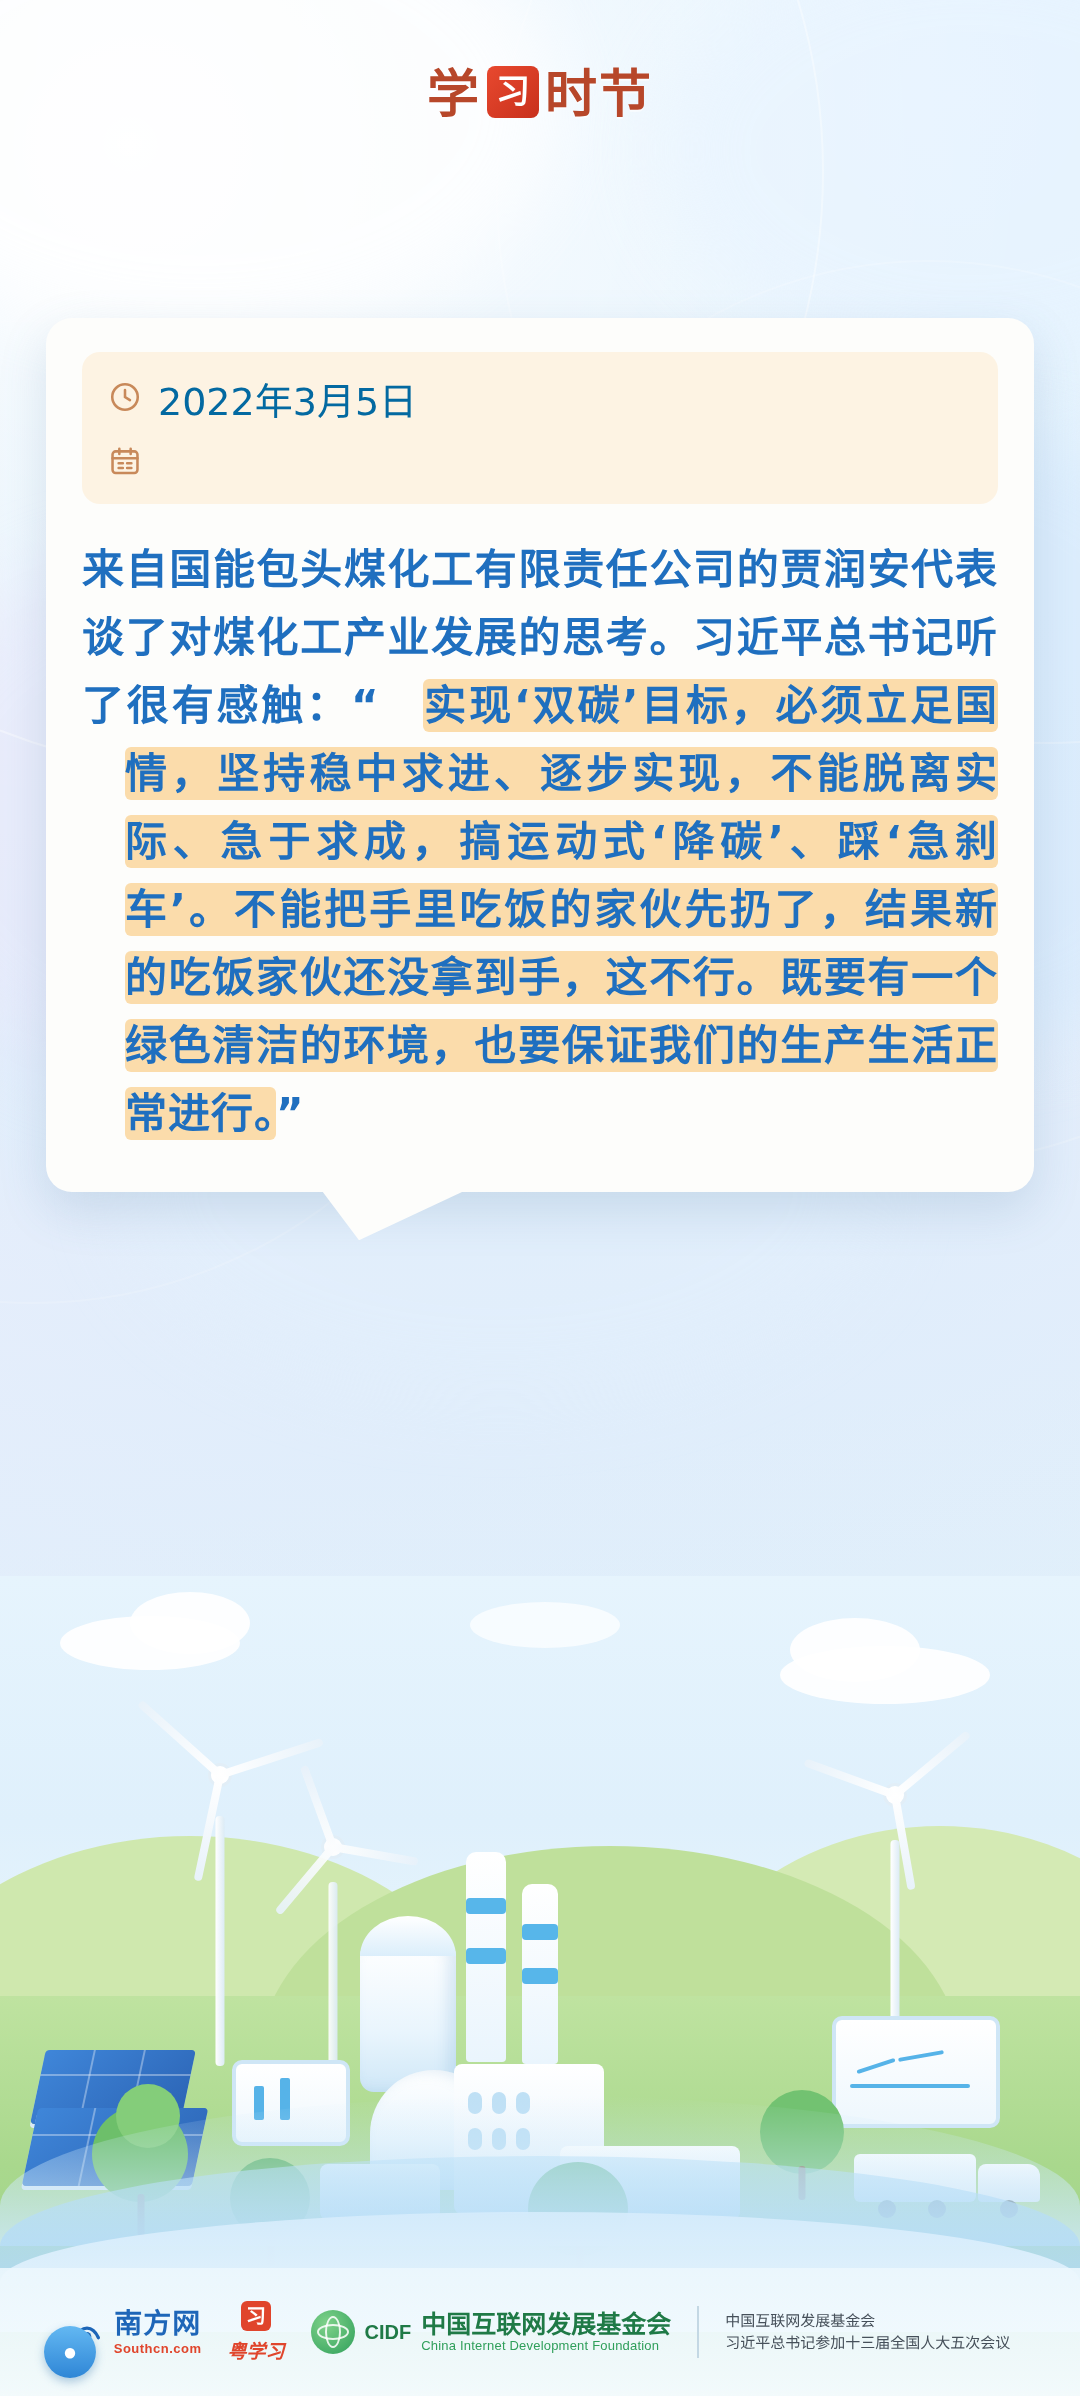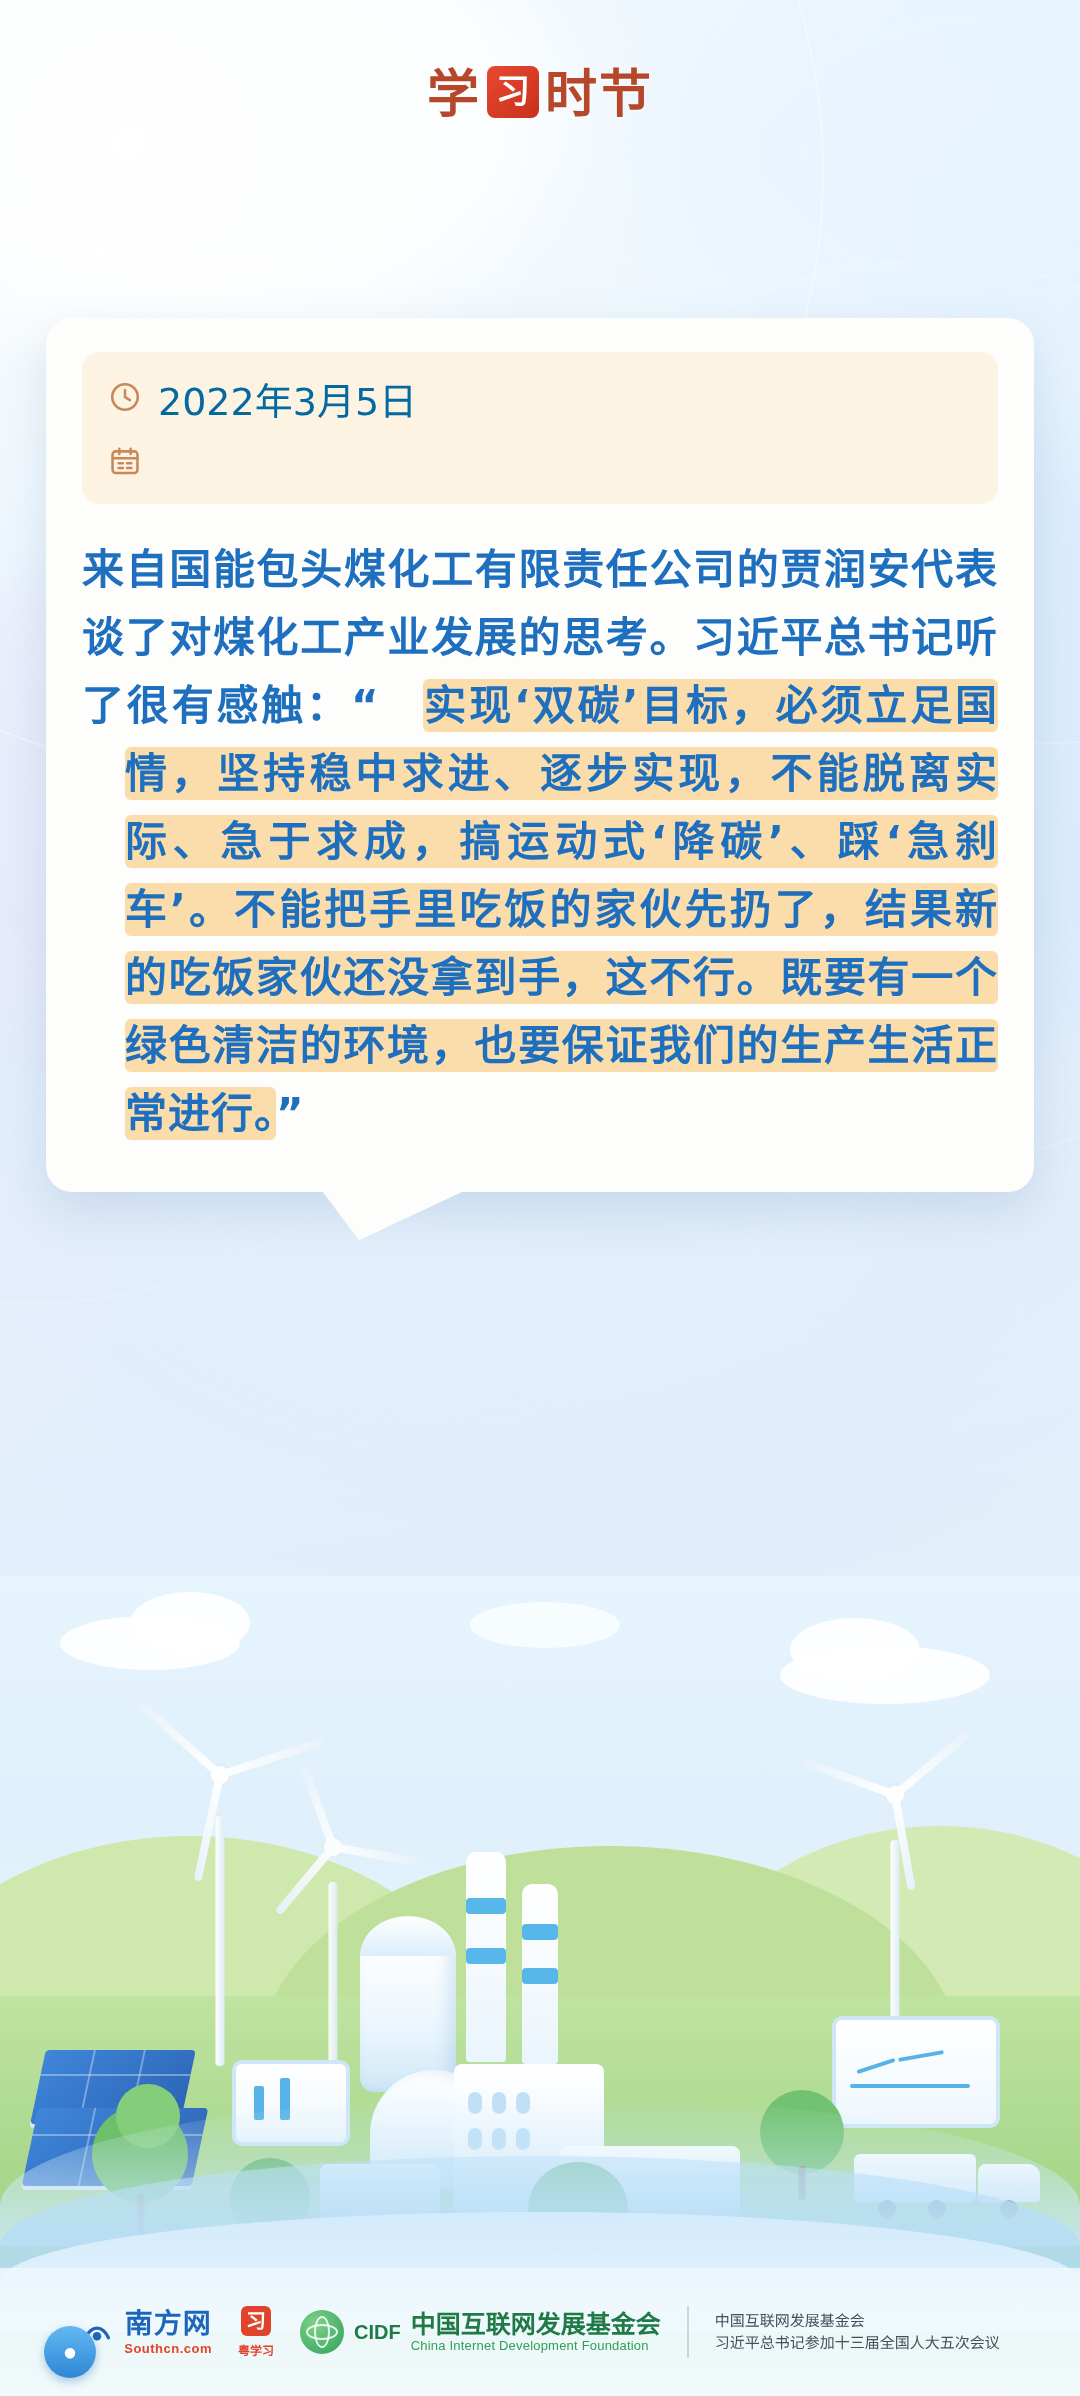--- a/index.html
+++ b/index.html
@@ -162,21 +162,21 @@
     background:linear-gradient(180deg,rgba(236,247,253,.92),rgba(244,251,254,.98));
     display:flex;align-items:center;justify-content:center;gap:26px;
     padding:0 26px;box-sizing:border-box;
   }
   .fitem{display:flex;align-items:center;gap:10px;}
   .f-nanfang{display:flex;flex-direction:column;align-items:center;line-height:1;}
   .f-nanfang .t1{font-size:28px;font-weight:700;color:#1e66b8;letter-spacing:1px;}
   .f-nanfang .t2{font-size:13px;color:#e0452c;font-weight:700;margin-top:4px;letter-spacing:.5px;}
   .f-red{display:flex;flex-direction:column;align-items:center;}
   .f-red .sq{width:30px;height:30px;border-radius:6px;background:#e0452c;color:#fff;font-size:20px;font-weight:700;text-align:center;line-height:30px;font-family:"Liberation Serif",serif;}
-  .f-red .t{font-size:12px;color:#e0452c;font-weight:700;margin-top:5px;}
+  .f-red .t{font-size:19px;color:#e0452c;font-weight:700;margin-top:5px;font-style:italic;}
   .f-cidf{display:flex;align-items:center;gap:10px;}
   .globe{width:44px;height:44px;border-radius:50%;background:radial-gradient(circle at 35% 32%,#7fd28a,#2f9f5a);position:relative;}
   .globe:before,.globe:after{content:"";position:absolute;border:2px solid rgba(255,255,255,.85);border-radius:50%;}
   .globe:before{inset:6px 14px;}
   .globe:after{inset:14px 6px;}
   .f-cidf .txts{display:flex;flex-direction:column;line-height:1.15;}
   .f-cidf .cn{font-size:25px;font-weight:700;color:#1f7a46;}
   .f-cidf .en{font-size:13px;color:#2f9f5a;letter-spacing:.2px;}
   .f-cidf .abbr{font-size:20px;font-weight:700;color:#1f7a46;}
   .divider{width:2px;height:52px;background:#c4d8e4;}

